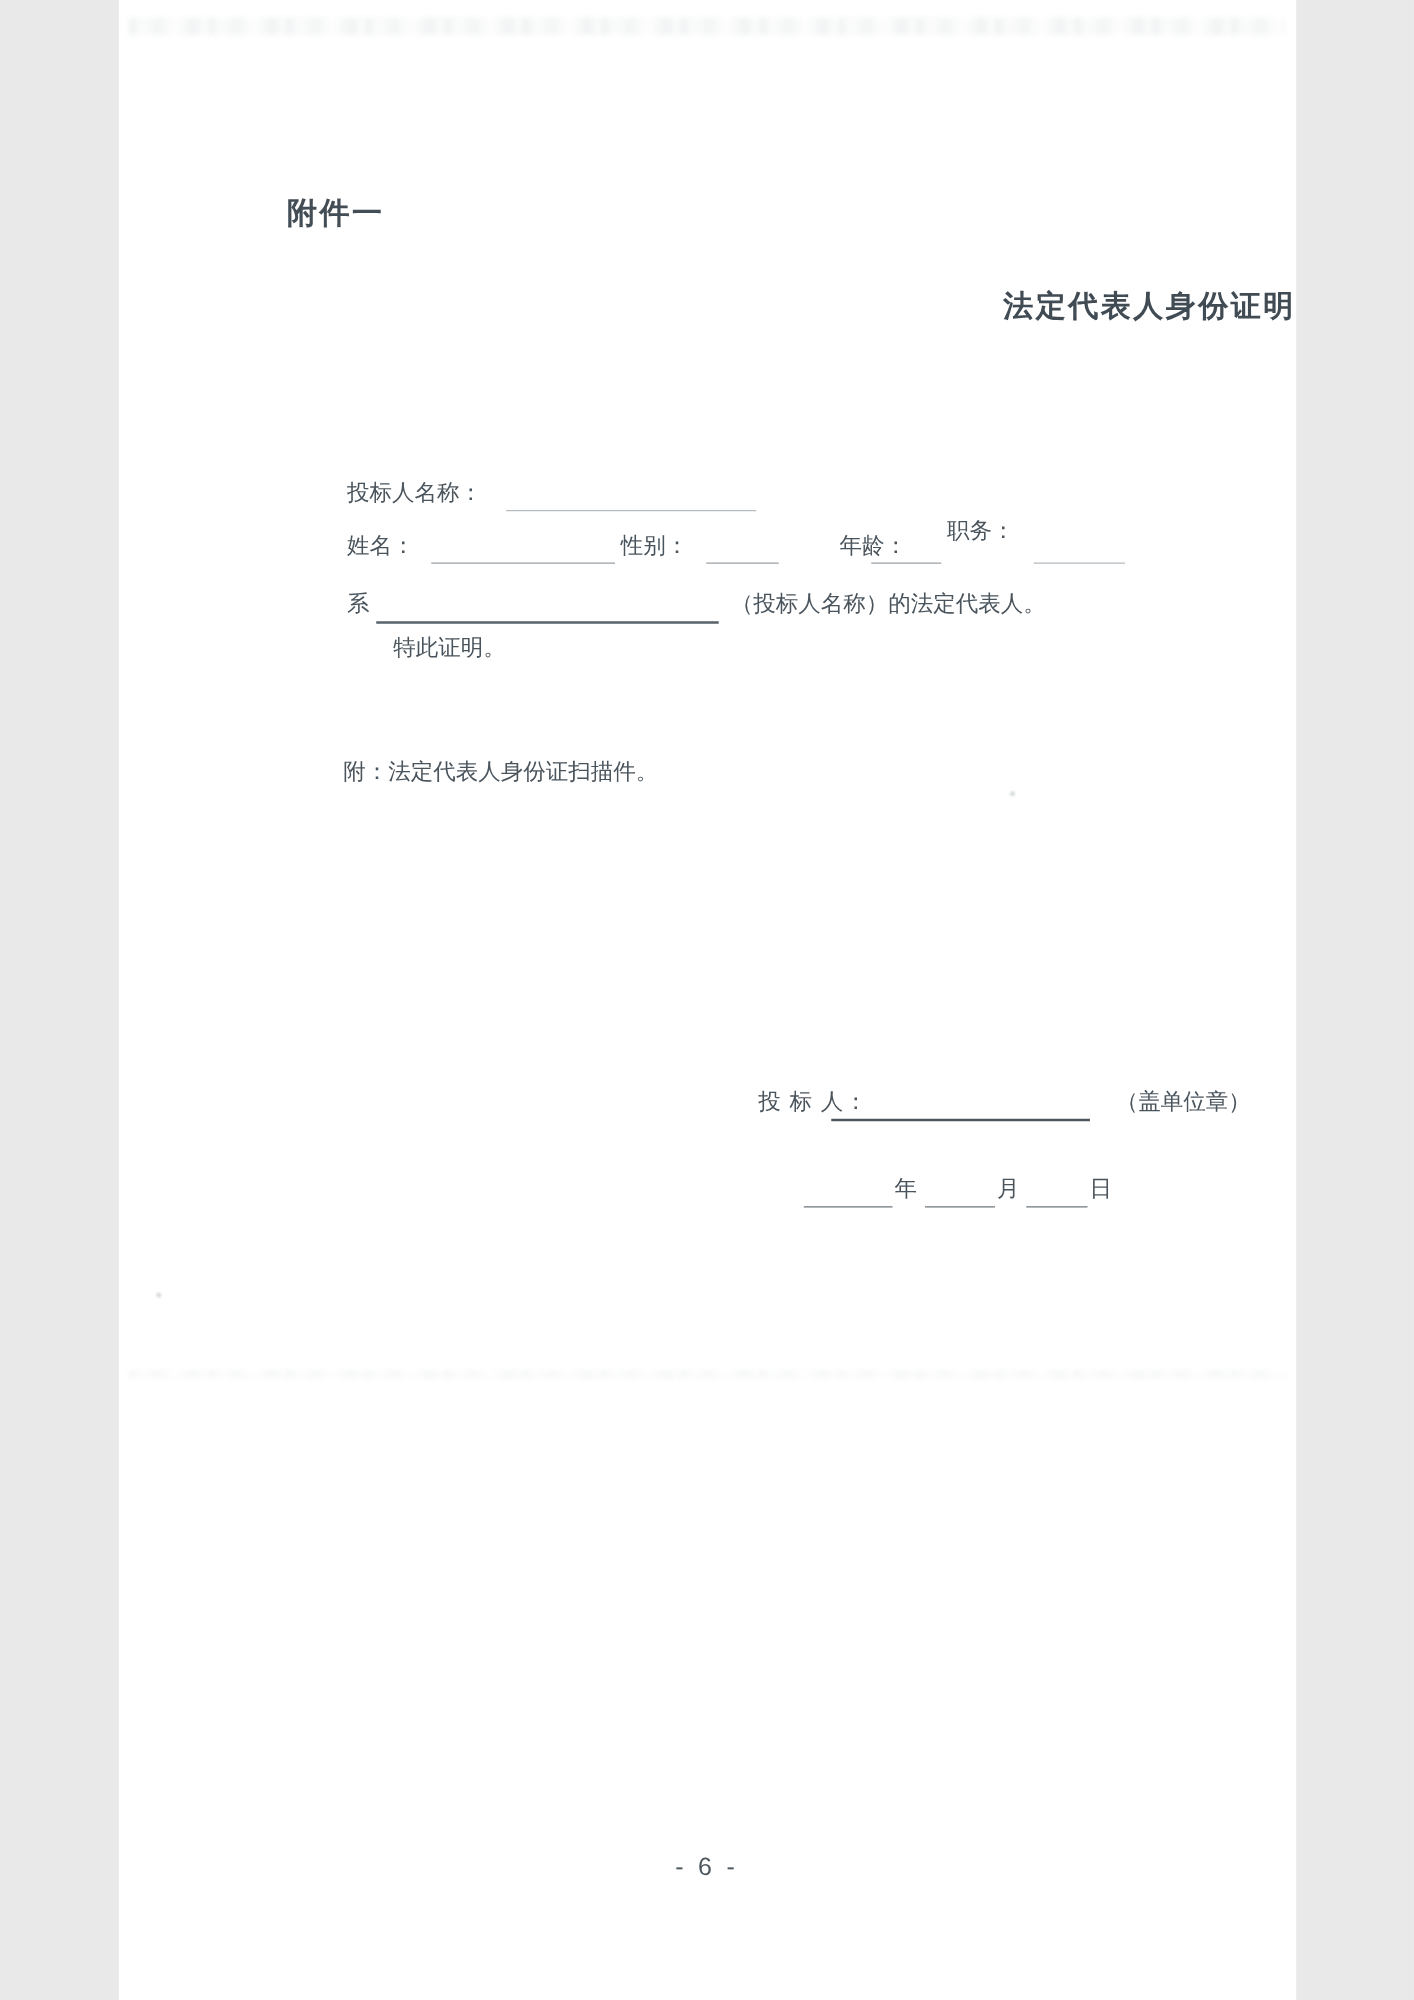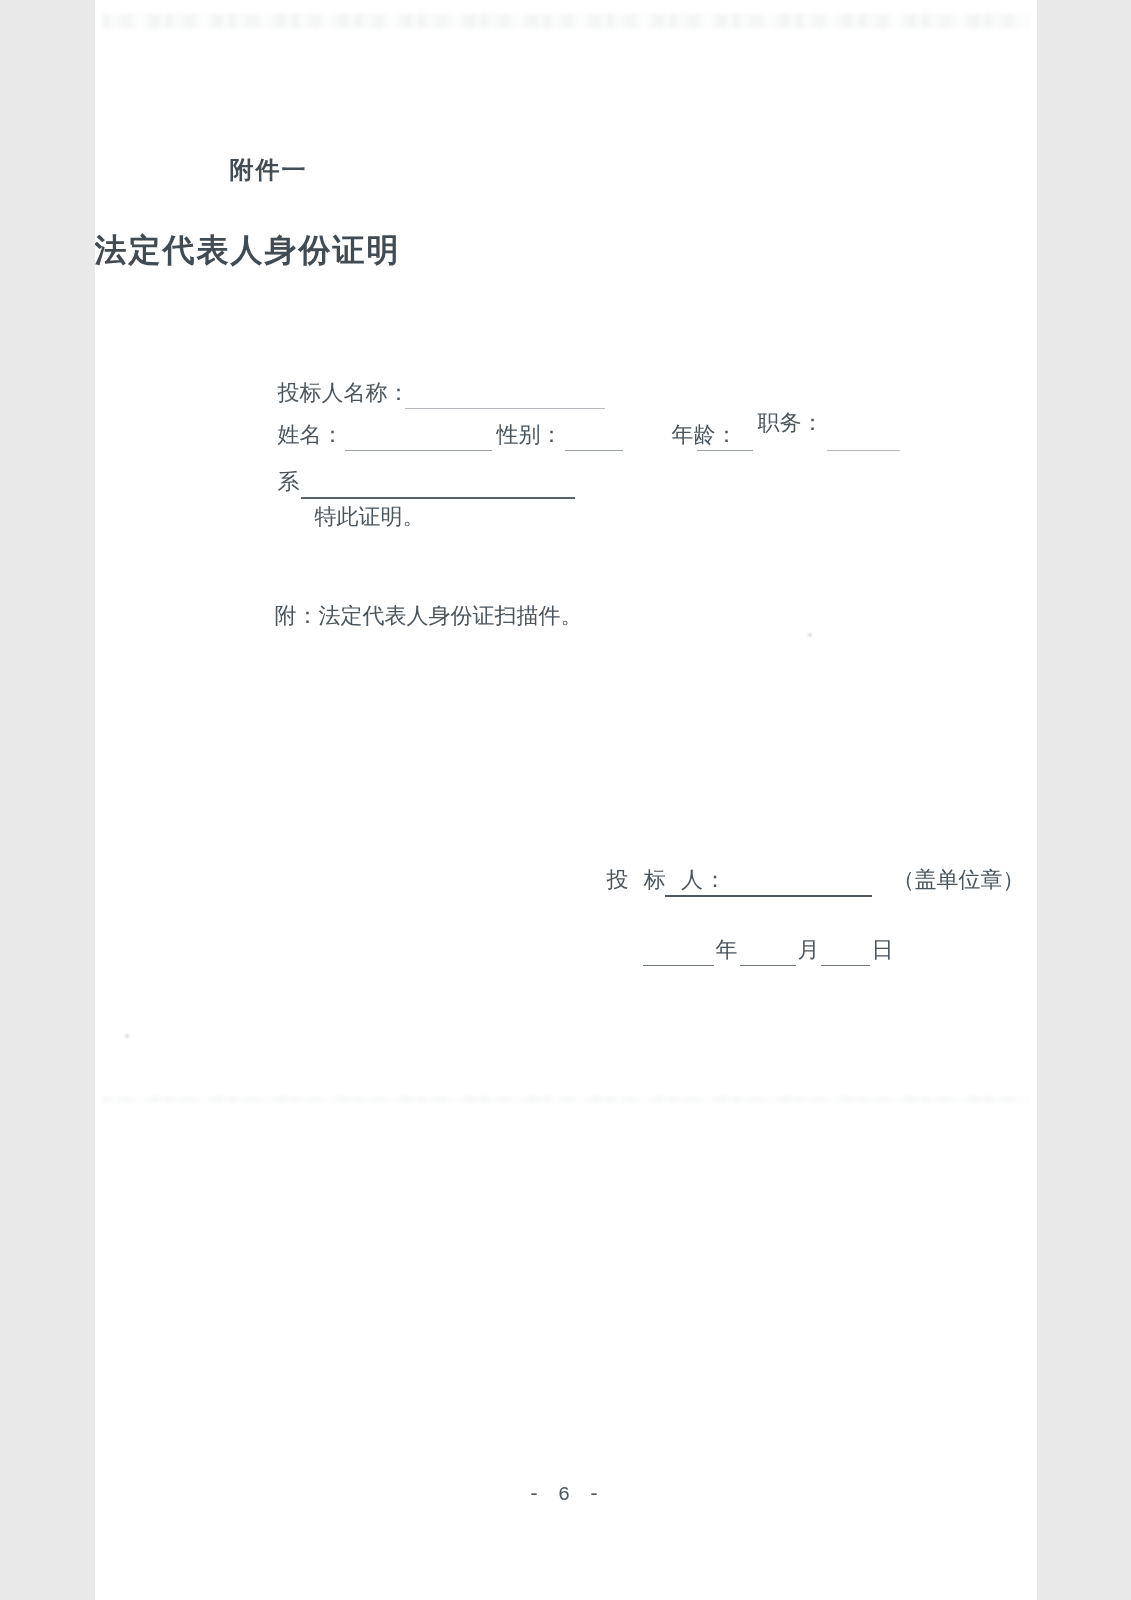--- a/index.html
+++ b/index.html
@@ -2,36 +2,36 @@
 <html><head>
 <meta charset="utf-8">
 <style>
   html,body{margin:0;padding:0;background:#e9e9e9;}
   .page{
     position:relative;
     width:942px;height:1600px;
     margin:0 auto;
     background:#ffffff;
     overflow:hidden;
-    font-family:Liberation Mono, monospace;
+    font-family:Liberation Sans, sans-serif;
     color:#4a545c;
   }
   .abs{position:absolute;white-space:nowrap;}
   .attachment{
     left:135px;top:154px;
     font-size:24px;font-weight:bold;color:#434d55;
     letter-spacing:2px;
   }
   .title{
     left:0;width:100%;top:229px;
-    text-align:left;
-    font-size:32px;font-weight:bold;color:#414b54;
+    text-align:right;
+    font-size:24px;font-weight:bold;color:#414b54;
     letter-spacing:2px;
   }
-  .lbl{font-size:22px;line-height:27px;height:27px;color:#4a545c;}
+  .lbl{font-size:18px;line-height:27px;height:27px;color:#4a545c;}
   .blank{
     position:absolute;height:27px;
     border-bottom:1px solid #9aa1a6;
     font-size:22px;line-height:27px;text-align:center;color:#4a545c;
   }
   .blank.light{border-bottom-color:#b6bbbf;}
   .blank.dark{border-bottom-width:2px;border-bottom-color:#59636a;}
   .blank.sig{border-bottom-width:2px;border-bottom-color:#4e585f;}
   .blank.med{border-bottom-color:#6d767d;}
   .pagenum{
@@ -76,20 +76,21 @@
   <div class="blank" style="left:250px;top:423px;width:147px;"></div>
   <div class="abs lbl" style="left:402px;top:423px;">性别：</div>
   <div class="blank" style="left:470px;top:423px;width:58px;"></div>
   <div class="abs lbl" style="left:533px;top:423px;margin-left:44px;">年龄：</div>
   <div class="blank" style="left:602px;top:423px;width:56px;"></div>
   <div class="abs lbl" style="left:663px;top:411px;">职务：</div>
   <div class="blank light" style="left:732px;top:423px;width:73px;"></div>
 
   <div class="abs lbl" style="left:183px;top:470px;">系</div>
   <div class="blank dark" style="left:206px;top:470px;width:274px;"></div>
+  <div class="abs lbl" style="left:490px;top:470px;">（投标人名称）的法定代表人。</div>
 
   <div class="abs lbl" style="left:220px;top:505px;">特此证明。</div>
 
   <div class="abs lbl" style="left:180px;top:604px;">附：法定代表人身份证扫描件。</div>
 
 
   <div class="abs lbl" style="left:468px;top:868px;letter-spacing:1px;margin-left:44px;">投 标 人：</div>
   <div class="blank sig" style="left:570px;top:868px;width:207px;"></div>
   <div class="abs lbl" style="left:798px;top:868px;">（盖单位章）</div>
 

